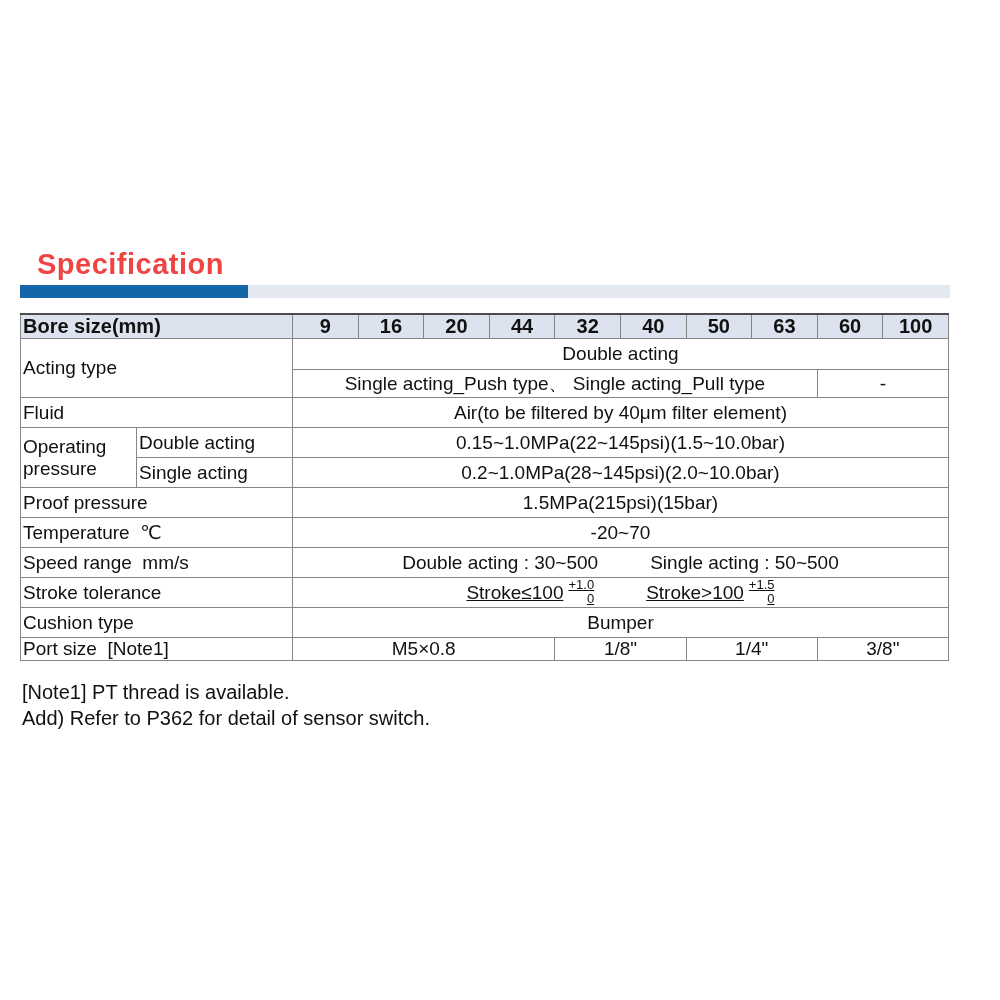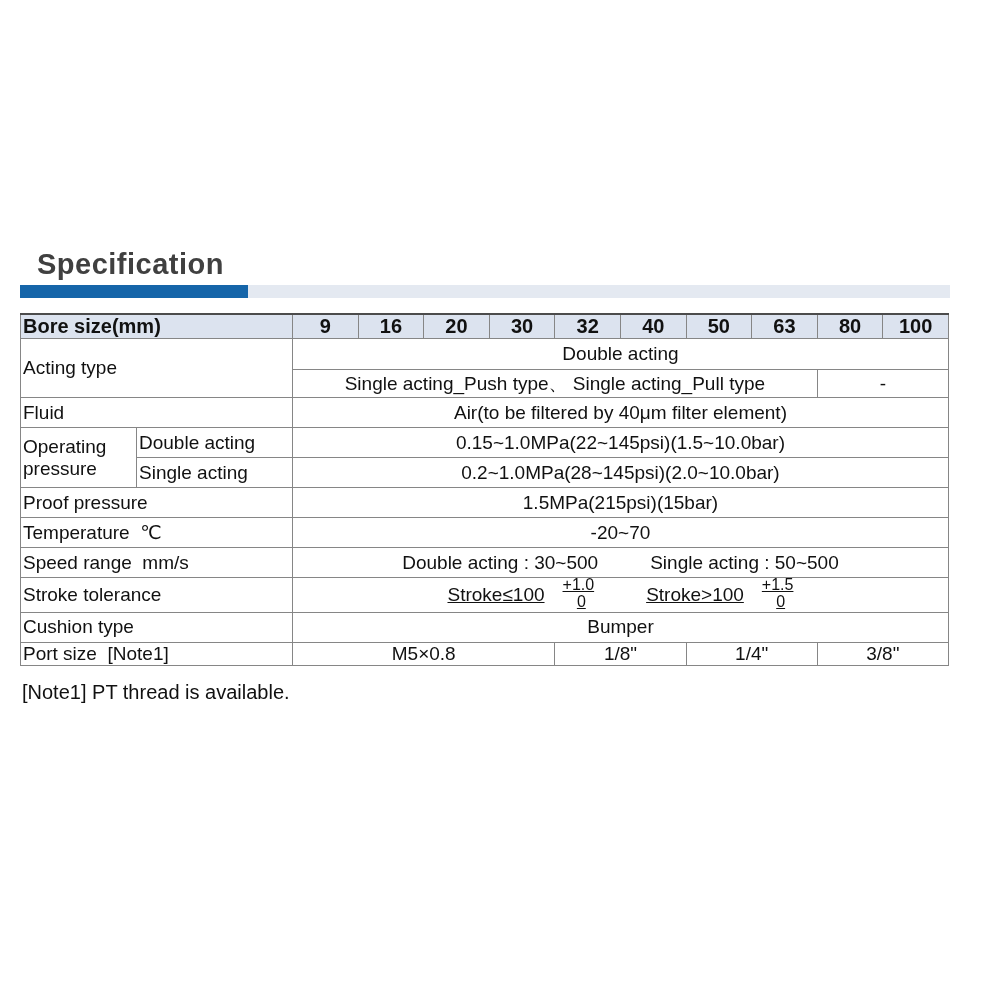--- a/index.html
+++ b/index.html
@@ -3,21 +3,21 @@
 <meta charset="utf-8">
 <style>
   html,body{margin:0;padding:0;}
   body{
     width:1000px;height:1000px;background:#ffffff;position:relative;
     font-family:"Liberation Sans","DejaVu Sans",sans-serif;color:#111;
     -webkit-font-smoothing:antialiased;
   }
   .page-title{
     position:absolute;left:37px;top:248px;
-    font-size:29px;font-weight:bold;letter-spacing:.5px;color:#404040;
+    font-size:29px;font-weight:bold;letter-spacing:.5px;color:#ef4444;
   }
   .accent-bar{
     position:absolute;left:20px;top:285px;width:930px;height:13px;
     background:#e4e9f1;
   }
   .accent-bar-dark{
     position:absolute;left:0;top:0;height:13px;width:228px;background:#1565a9;
   }
   table.spec{
     position:absolute;left:20px;top:313px;width:928px;
@@ -32,22 +32,22 @@
   tr.hdr{background:#dce3ef;}
   tr.hdr th{font-weight:bold;font-size:20px;}
   th.hlabel{text-align:left;padding-left:10px;font-size:21px;}
   td.lbl{text-align:left;padding-left:10px;white-space:pre-wrap;line-height:1.15;}
   td.sublbl{text-align:left;padding-left:8px;}
   td.val{text-align:center;}
   td.dash{text-align:center;padding-left:56px;font-weight:bold;}
   .r32{height:20px;} .r31{height:31px;margin-top:32px;} .r30{height:30px;} .r28{height:28px;}
   .pairwrap{display:flex;justify-content:center;align-items:center;gap:52px;}
   .tolpair{display:inline-flex;align-items:center;text-decoration:underline;}
-  .tol{display:inline-flex;flex-direction:column;font-size:16px;line-height:1.05;
-       margin-left:18px;text-align:center;transform:translateY(-1px);}
+  .tol{display:inline-flex;flex-direction:column;font-size:13px;line-height:1.05;
+       margin-left:5px;text-align:right;transform:translateY(-1px);}
   .tol-bot{padding-left:6px;}
   .notes{
     position:absolute;left:22px;top:679px;font-size:20px;line-height:26px;color:#111;
   }
 </style>
 </head>
 <body>
 
 <div class="page-title">Specification</div>
 
@@ -70,26 +70,26 @@
       <col style="width:65.6px">
     <col style="width:65.6px">
   </colgroup>
 
   <tbody>
       <tr class="hdr r32">
     <th class="hlabel" colspan="2">Bore size(mm)</th>
     <th>9</th>
     <th>16</th>
     <th>20</th>
-    <th>30</th>
+    <th>44</th>
     <th>32</th>
     <th>40</th>
     <th>50</th>
     <th>63</th>
-    <th>80</th>
+    <th>60</th>
     <th>100</th>
   </tr>
 
   <tr class="r31">
     <td class="lbl" colspan="2" rowspan="2">Acting type</td>
     <td class="val" colspan="10">Double acting</td>
   </tr>
   <tr class="r28">
     <td class="val" colspan="8">Single acting_Push type、 Single acting_Pull type</td>
     <td class="dash" colspan="2">-</td>
@@ -162,13 +162,14 @@
     <td class="val" colspan="4">M5×0.8</td>
     <td class="val" colspan="2">1/8"</td>
     <td class="val" colspan="2">1/4"</td>
     <td class="val" colspan="2">3/8"</td>
   </tr>
 </tbody>
   </table>
 
 <div class="notes">
   <div>[Note1] PT thread is available.</div>
+  <div>Add) Refer to P362 for detail of sensor switch.</div>
 </div>
 
 </body></html>

